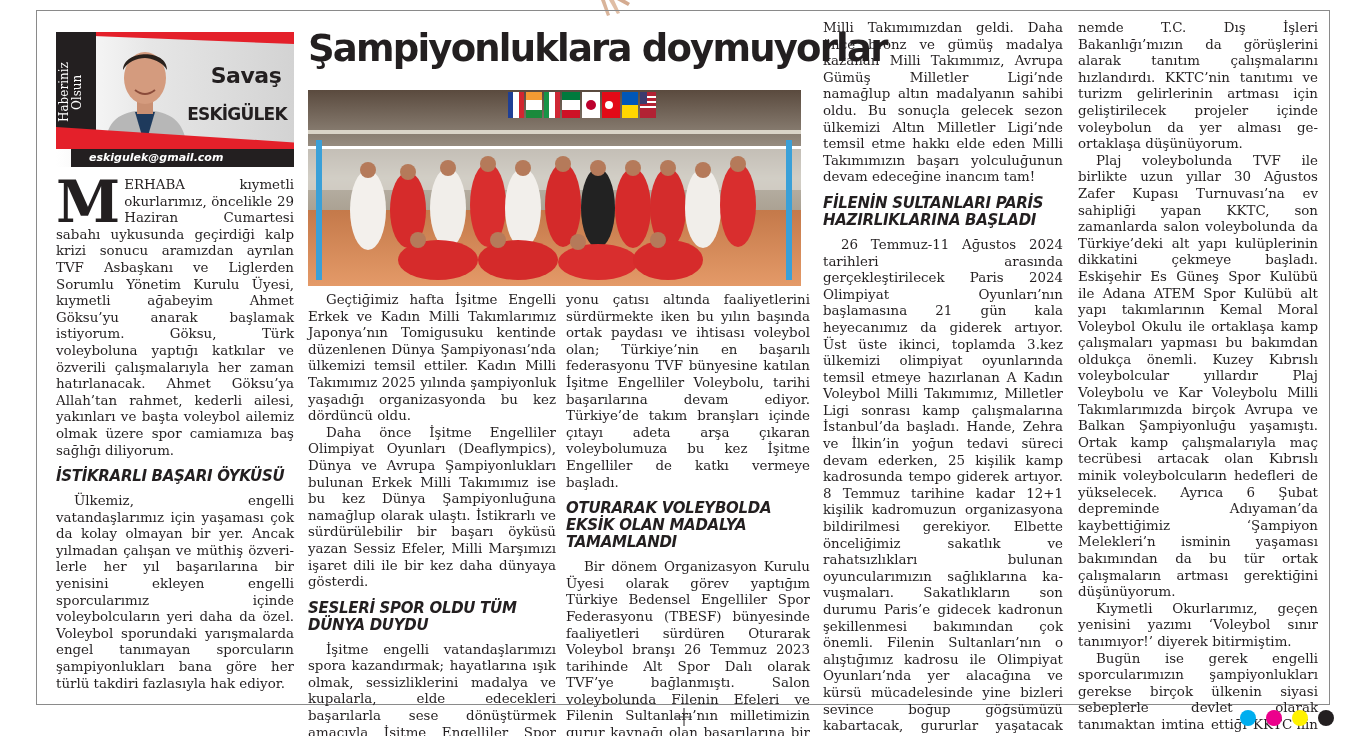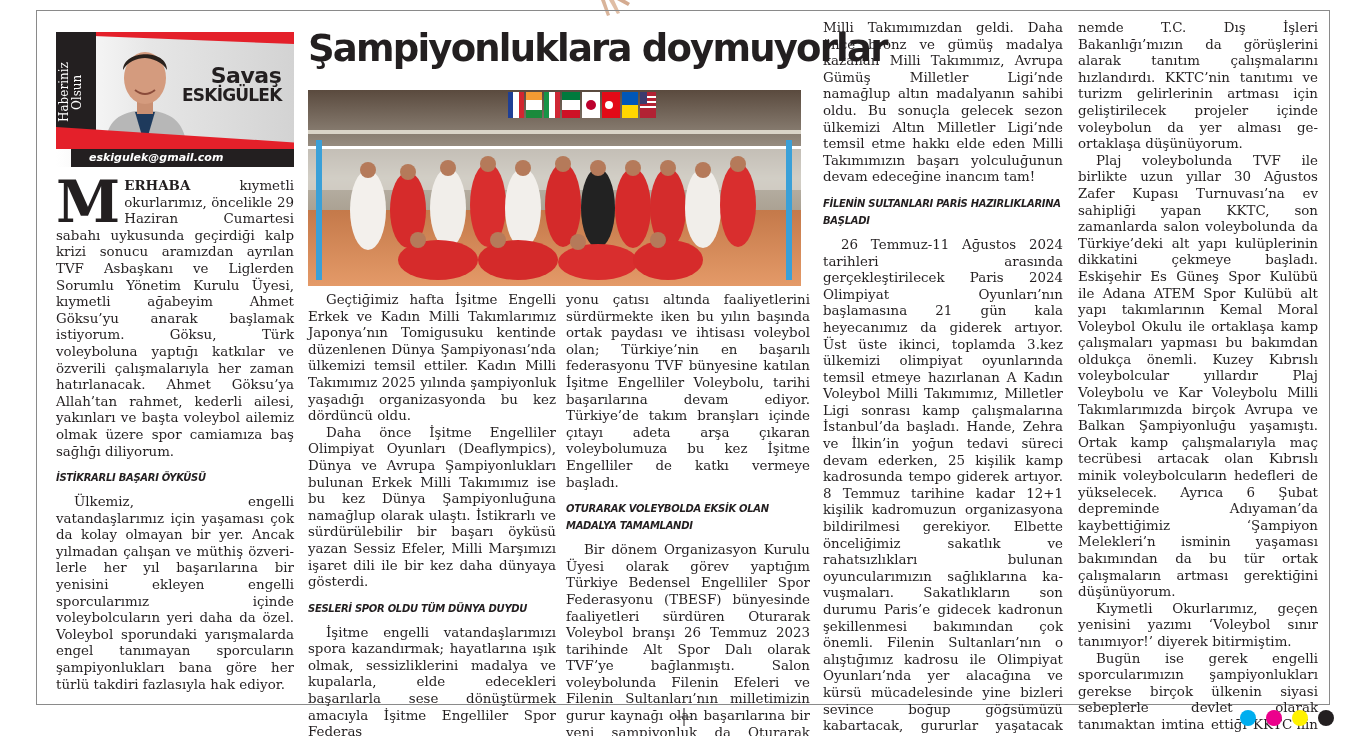--- a/index.html
+++ b/index.html
@@ -55,40 +55,40 @@
     }
     .author-card .photo {
       position: absolute; left: 45px; top: 8px; width: 88px; height: 106px;
     }
     .author-card .name-first {
       position: absolute; left: 150px; top: 36px; width: 80px; text-align: center;
       font-family: "DejaVu Sans", sans-serif; font-weight: bold; font-size: 22px; color: #231f20;
       letter-spacing: -0.5px;
     }
     .author-card .name-last {
-      position: absolute; left: 126px; top: 55px; width: 110px; text-align: left;
+      position: absolute; left: 126px; top: 74px; width: 110px; text-align: center;
       font-family: "DejaVu Sans", sans-serif; font-weight: bold; font-size: 17px; color: #231f20;
       letter-spacing: -0.8px;
     }
     .author-card .email-bar {
       position: absolute; left: 15px; bottom: 0; width: 100%; height: 18px; background: #231f20;
       color: #ffffff; font-family: "DejaVu Sans", sans-serif; font-style: italic; font-weight: bold;
       font-size: 11px; line-height: 18px; padding-left: 18px;
     }
 
     .dropcap-wrap { position: relative; }
     .dropcap {
       float: left; font-family: "DejaVu Serif", serif; font-weight: bold;
       font-size: 58px; line-height: 46px; margin: 2px 4px 0 0; color: #231f20;
     }
-    .lead-bold { font-weight: bold; }
+    .lead-bold { font-weight: normal; }
 
     .subhead {
       font-family: "DejaVu Sans", sans-serif; font-weight: bold; font-style: italic;
-      font-size: 10px; line-height: 17px; color: #231f20; margin: 9px 0 8px 0;
+      font-size: 15px; line-height: 17px; color: #231f20; margin: 9px 0 8px 0;
       text-transform: uppercase; letter-spacing: -0.3px; text-align: left;
     }
 
     .headline {
       position: absolute; left: 308px; top: 26px; width: 505px;
       font-family: "DejaVu Sans", sans-serif; font-weight: bold; font-size: 37px;
       letter-spacing: -1.8px; color: #231f20; white-space: nowrap; line-height: 46px;
     }
 
     .photo-main {

